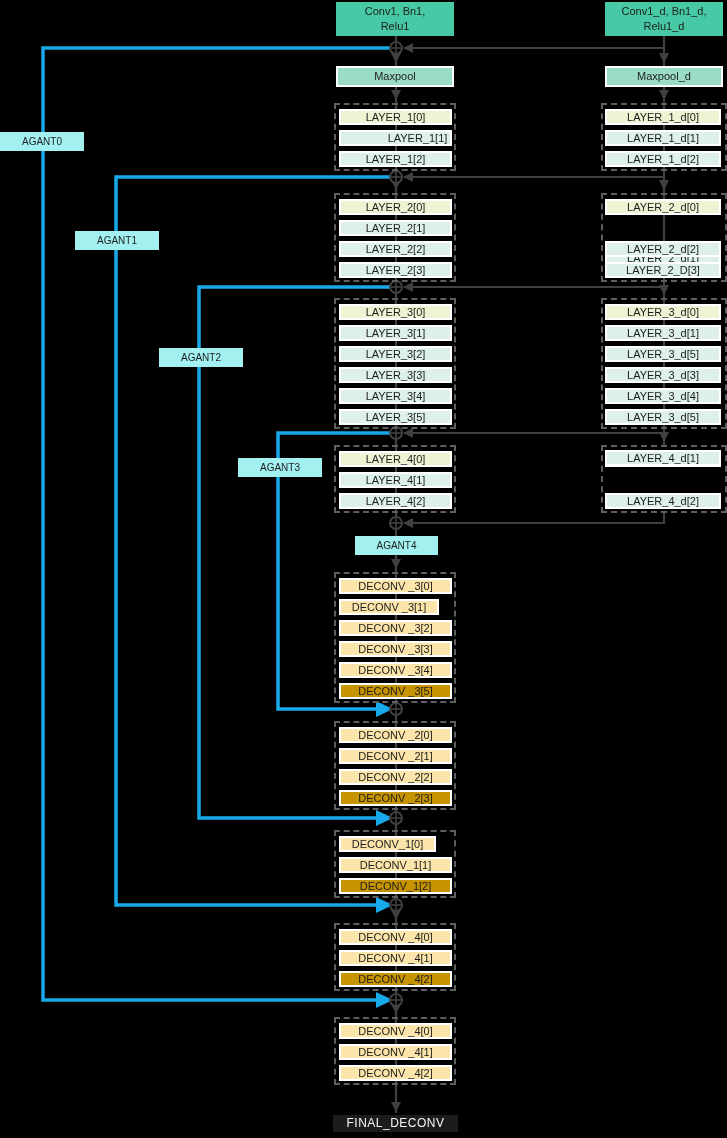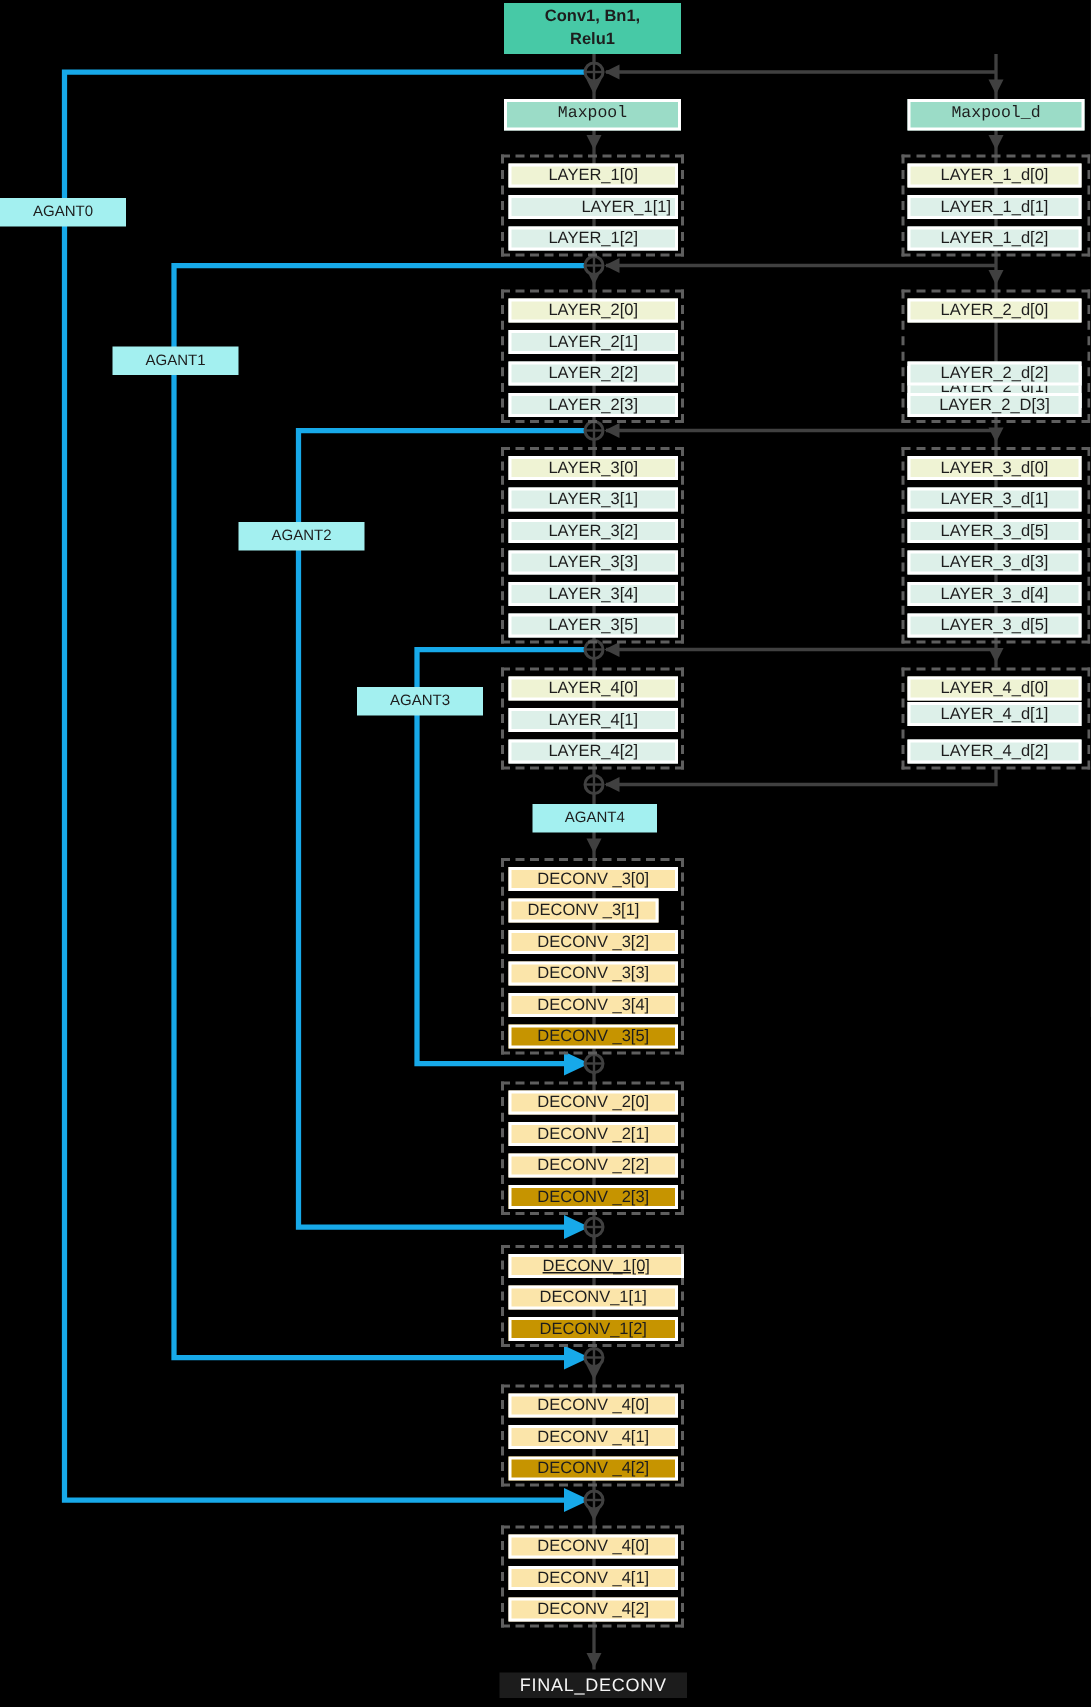--- a/index.html
+++ b/index.html
@@ -8,22 +8,22 @@
     --skip:#17A9E9; --wire:#404040; --dash:#5E5E5E; --rowborder:#FFF; --txt:#1D1D1D;
   }
   html,body{margin:0;padding:0;background:#111;}
   .canvas{
     position:relative;width:727px;height:1138px;background:var(--bg);overflow:hidden;
     font-family:"Liberation Sans",sans-serif;color:var(--txt);
   }
   .canvas svg{position:absolute;left:0;top:0;z-index:1;}
   .abox{position:absolute;z-index:3;box-sizing:border-box;text-align:center;font-size:11px;
         white-space:nowrap;overflow:hidden;}
-  .conv{background:var(--conv);padding-top:2px;line-height:15px;font-size:11px;font-weight:bold;}
-  .mpool{background:var(--maxpool);border:2px solid var(--rowborder);line-height:16px;font-family:Liberation Mono, monospace;}
+  .conv{background:var(--conv);padding-top:2px;line-height:15px;font-size:11px;}
+  .mpool{background:var(--maxpool);border:2px solid var(--rowborder);line-height:16px;}
   .dashgroup{position:absolute;z-index:2;box-sizing:border-box;border:2px dashed var(--dash);background:transparent;}
   .lrow{background:var(--layer);border:2px solid var(--rowborder);line-height:12px;
         display:flex;align-items:center;justify-content:center;}
   .lrow.first{background:var(--layer-first);}
   .drow{background:var(--deconv);border:2px solid var(--rowborder);line-height:12px;
         display:flex;align-items:center;justify-content:center;}
   .drow.dark{background:var(--deconv-dark);}
   .agant{background:var(--agant);line-height:19px;font-size:10px;z-index:4;}
   .final{background:var(--final-bg);color:var(--final-text);line-height:17px;font-size:12px;letter-spacing:.5px;}
   .wireline{stroke:var(--wire);stroke-width:2.2;fill:none;}
@@ -135,53 +135,57 @@
       <div class="abox lrow" style="left: 605px; top: 262px; width: 116px; height: 16px;">LAYER_2_D[3]</div>
       <div class="dashgroup" style="left: 601px; top: 298px; width: 126px; height: 131px;"></div>
       <div class="abox lrow first" style="left: 605px; top: 304px; width: 116px; height: 16px;">LAYER_3_d[0]</div>
       <div class="abox lrow" style="left: 605px; top: 325px; width: 116px; height: 16px;">LAYER_3_d[1]</div>
       <div class="abox lrow" style="left: 605px; top: 346px; width: 116px; height: 16px;">LAYER_3_d[5]</div>
       <div class="abox lrow" style="left: 605px; top: 367px; width: 116px; height: 16px;">LAYER_3_d[3]</div>
       <div class="abox lrow" style="left: 605px; top: 388px; width: 116px; height: 16px;">LAYER_3_d[4]</div>
       <div class="abox lrow" style="left: 605px; top: 409px; width: 116px; height: 16px;">LAYER_3_d[5]</div>
       <div class="dashgroup" style="left: 601px; top: 445px; width: 126px; height: 68px;"></div>
       <div class="abox lrow first" style="left: 605px; top: 451px; width: 116px; height: 16px;">LAYER_4_d[0]</div>
-      <div class="abox lrow" style="left: 605px; top: 468px; width: 116px; height: 16px;">LAYER_4_d[1]</div>
+      <div class="abox lrow" style="left: 605px; top: 450px; width: 116px; height: 16px;">LAYER_4_d[1]</div>
       <div class="abox lrow" style="left: 605px; top: 493px; width: 116px; height: 16px;">LAYER_4_d[2]</div>
       <div class="dashgroup" style="left: 334px; top: 572px; width: 122px; height: 131px;"></div>
       <div class="abox drow" style="left: 339px; top: 578px; width: 113px; height: 16px;">DECONV _3[0]</div>
       <div class="abox drow" style="left: 339px; top: 599px; width: 100px; height: 16px;">DECONV _3[1]</div>
       <div class="abox drow" style="left: 339px; top: 620px; width: 113px; height: 16px;">DECONV _3[2]</div>
       <div class="abox drow" style="left: 339px; top: 641px; width: 113px; height: 16px;">DECONV _3[3]</div>
       <div class="abox drow" style="left: 339px; top: 662px; width: 113px; height: 16px;">DECONV _3[4]</div>
       <div class="abox drow dark" style="left: 339px; top: 683px; width: 113px; height: 16px;">DECONV _3[5]</div>
       <div class="dashgroup" style="left: 334px; top: 721px; width: 122px; height: 89px;"></div>
       <div class="abox drow" style="left: 339px; top: 727px; width: 113px; height: 16px;">DECONV _2[0]</div>
       <div class="abox drow" style="left: 339px; top: 748px; width: 113px; height: 16px;">DECONV _2[1]</div>
       <div class="abox drow" style="left: 339px; top: 769px; width: 113px; height: 16px;">DECONV _2[2]</div>
       <div class="abox drow dark" style="left: 339px; top: 790px; width: 113px; height: 16px;">DECONV _2[3]</div>
       <div class="dashgroup" style="left: 334px; top: 830px; width: 122px; height: 68px;"></div>
-      <div class="abox drow" style="left: 339px; top: 836px; width: 117px; height: 16px; text-decoration: underline;">DECONV_1[0]</div>
+      <div class="abox drow" style="left: 339px; top: 836px; width: 97px; height: 16px;">DECONV_1[0]</div>
       <div class="abox drow" style="left: 339px; top: 857px; width: 113px; height: 16px;">DECONV_1[1]</div>
       <div class="abox drow dark" style="left: 339px; top: 878px; width: 113px; height: 16px;">DECONV_1[2]</div>
       <div class="dashgroup" style="left: 334px; top: 923px; width: 122px; height: 68px;"></div>
       <div class="abox drow" style="left: 339px; top: 929px; width: 113px; height: 16px;">DECONV _4[0]</div>
       <div class="abox drow" style="left: 339px; top: 950px; width: 113px; height: 16px;">DECONV _4[1]</div>
       <div class="abox drow dark" style="left: 339px; top: 971px; width: 113px; height: 16px;">DECONV _4[2]</div>
       <div class="dashgroup" style="left: 334px; top: 1017px; width: 122px; height: 68px;"></div>
       <div class="abox drow" style="left: 339px; top: 1023px; width: 113px; height: 16px;">DECONV _4[0]</div>
       <div class="abox drow" style="left: 339px; top: 1044px; width: 113px; height: 16px;">DECONV _4[1]</div>
       <div class="abox drow" style="left: 339px; top: 1065px; width: 113px; height: 16px;">DECONV _4[2]</div>
     </div>
 
   <div class="abox conv" style="left:336px;top:2px;width:118px;height:34px">
     <div>Conv1, Bn1,</div>
     <div>Relu1</div>
   </div>
 
+  <div class="abox conv" style="left:605px;top:2px;width:118px;height:34px">
+    <div>Conv1_d, Bn1_d,</div>
+    <div>Relu1_d</div>
+  </div>
 
   <div class="abox mpool" style="left:336px;top:66px;width:118px;height:21px">Maxpool</div>
 
   <div class="abox mpool" style="left:605px;top:66px;width:118px;height:21px">Maxpool_d</div>
 
   <div class="abox agant" style="left:0px;top:132px;width:84px;height:19px">AGANT0</div>
   <div class="abox agant" style="left:75px;top:231px;width:84px;height:19px">AGANT1</div>
   <div class="abox agant" style="left:159px;top:348px;width:84px;height:19px">AGANT2</div>
   <div class="abox agant" style="left:238px;top:458px;width:84px;height:19px">AGANT3</div>
   <div class="abox agant" style="left:355px;top:536px;width:83px;height:19px">AGANT4</div>

